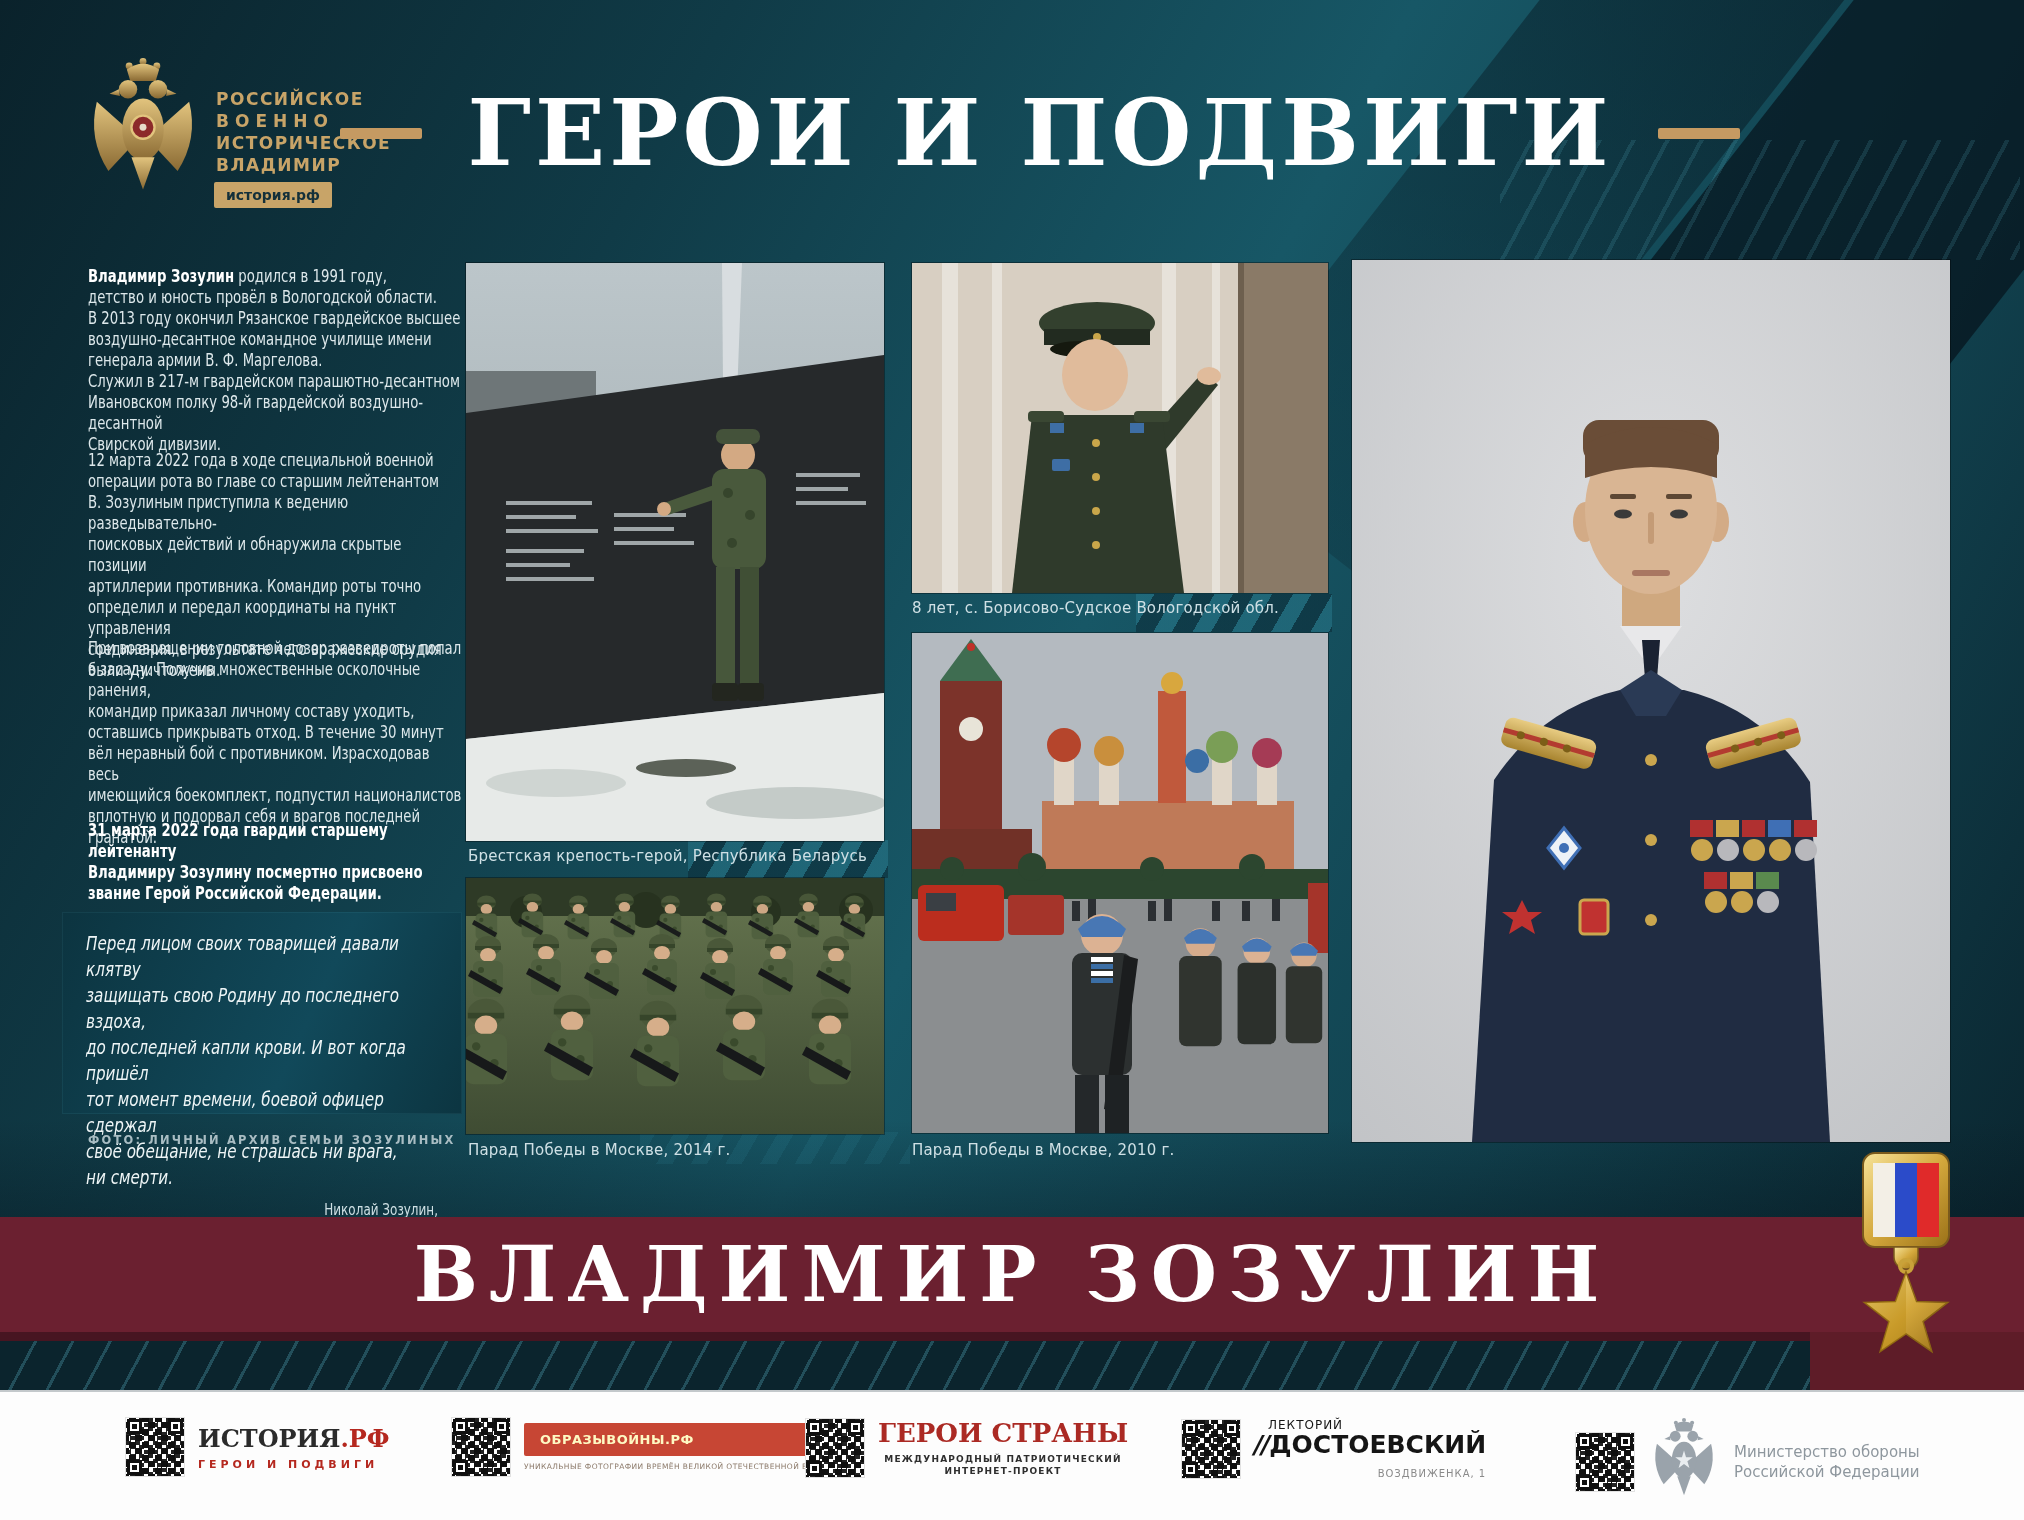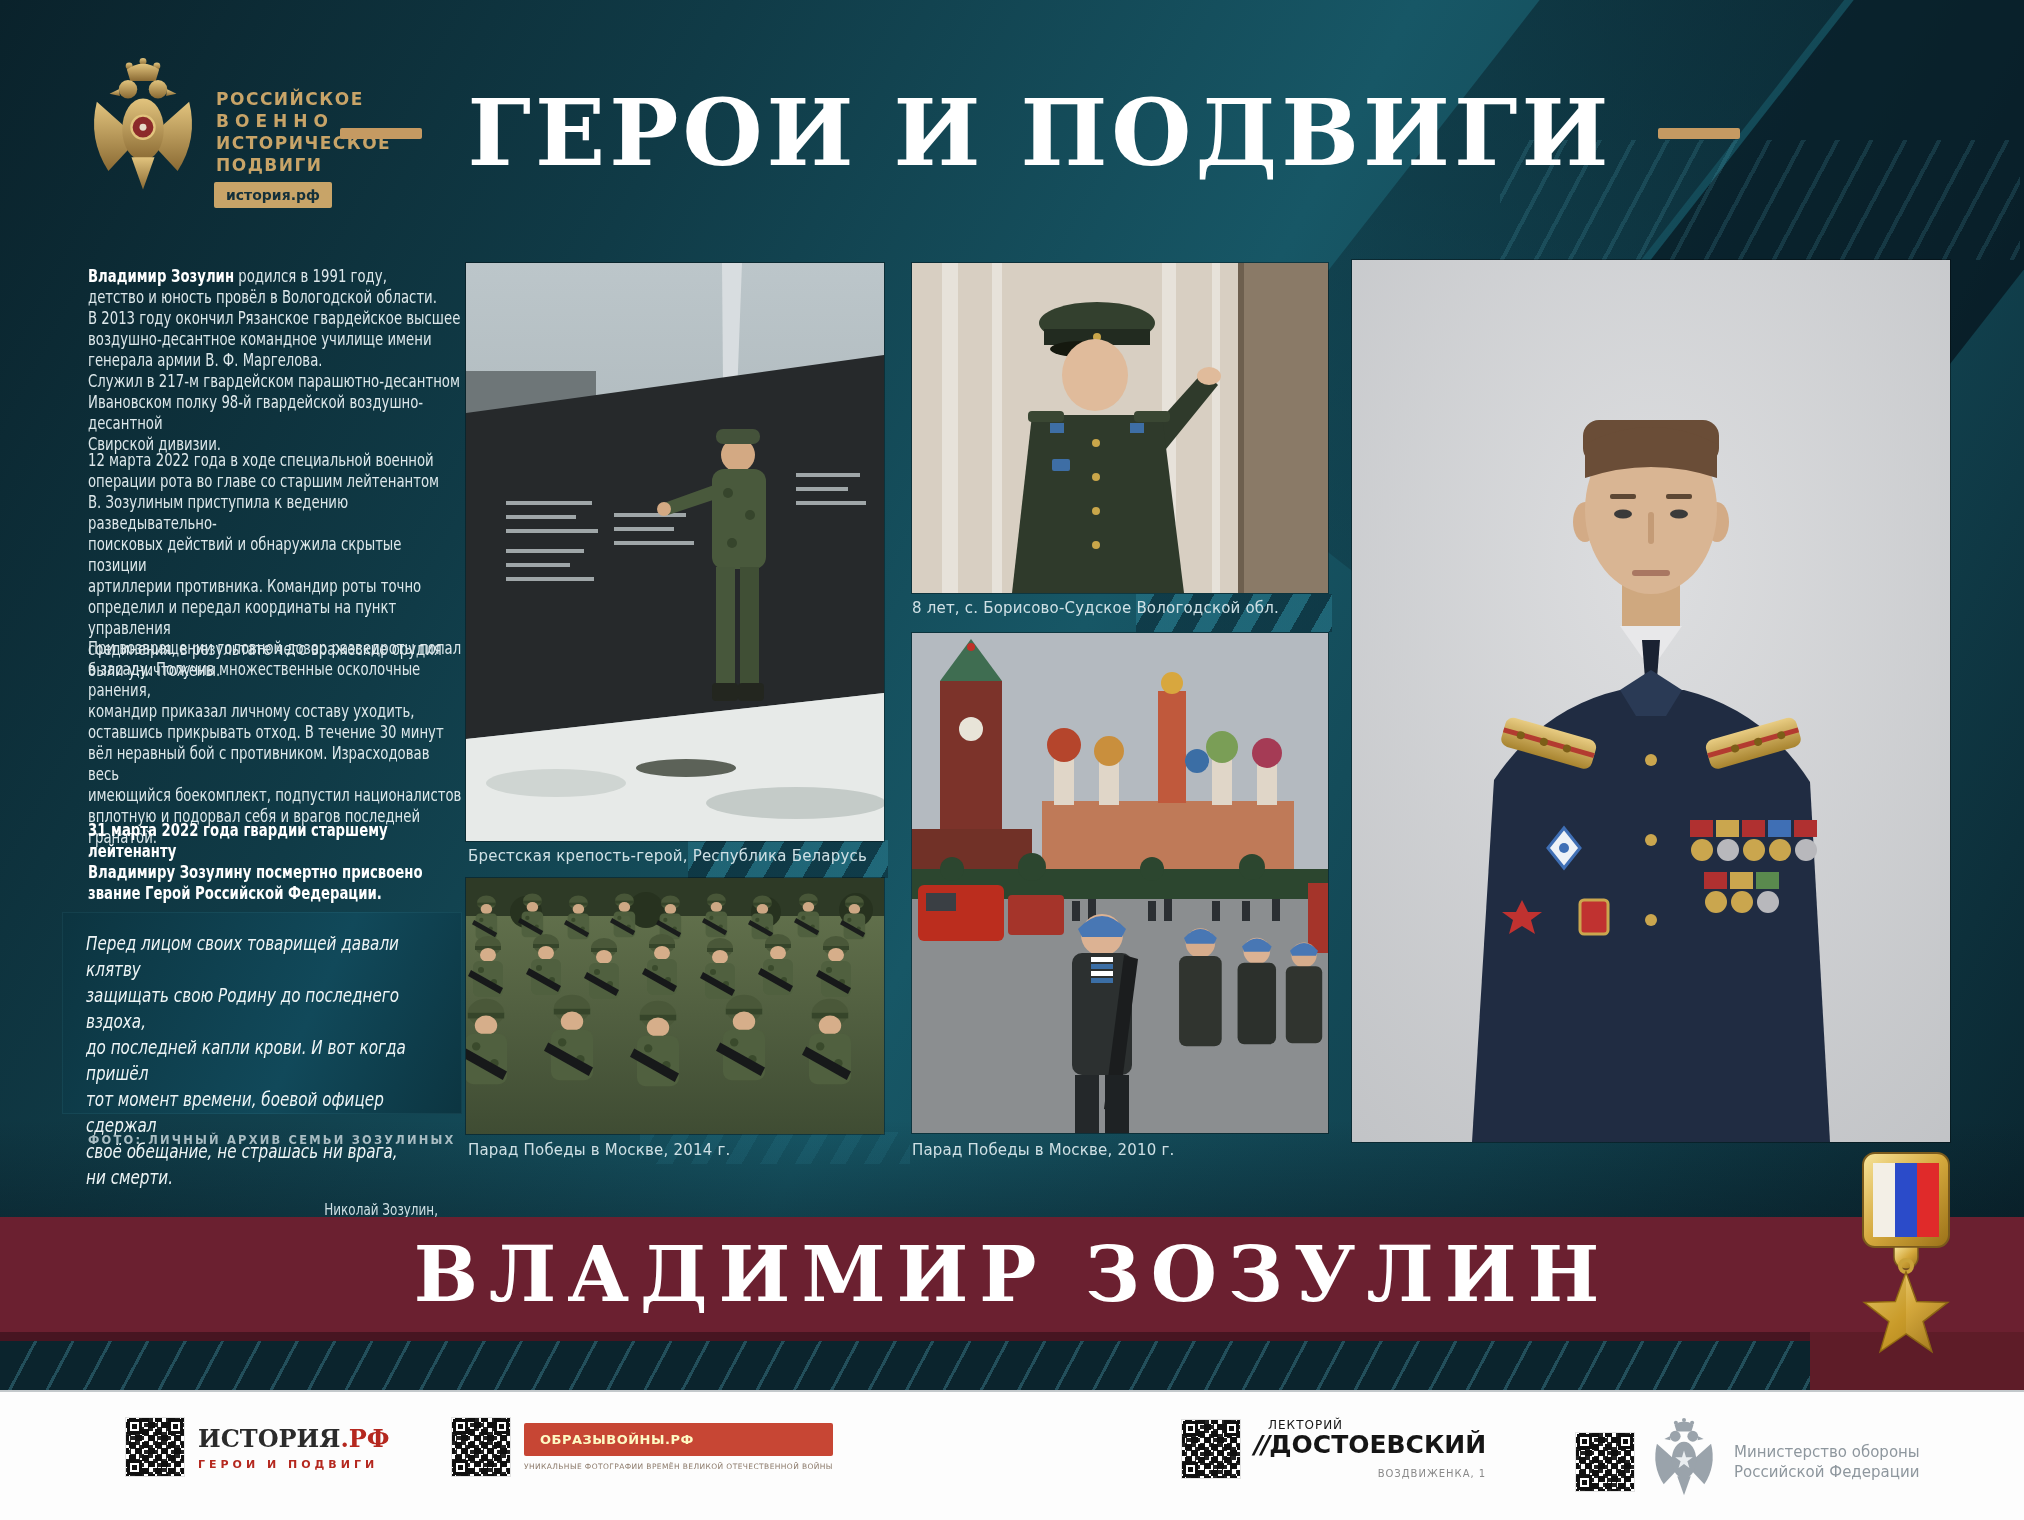--- a/index.html
+++ b/index.html
@@ -123,21 +123,21 @@
       <polygon points="40,86 60,86 50,114"></polygon>
     </g>
     <circle cx="50" cy="60" r="10" fill="#8c2a2a" stroke="#e2c47e" stroke-width="2"></circle>
     <circle cx="50" cy="60" r="3" fill="#e7dcc8"></circle>
   </svg>
 
   <div class="abs org">
     <div>РОССИЙСКОЕ</div>
     <div class="sp">ВОЕННО</div>
     <div>ИСТОРИЧЕСКОЕ</div>
-    <div>ПОДВИГИ</div>
+    <div>ВЛАДИМИР</div>
   </div>
   <div class="abs badge">история.рф</div>
 
   <div class="abs title-row">
     <div class="dash"></div>
     <div class="title">ГЕРОИ И ПОДВИГИ</div>
     <div class="dash"></div>
   </div>
 
   <div class="abs p1 cnd para"><b>Владимир Зозулин</b><span> родился в 1991 году,
@@ -504,20 +504,32 @@
         <span class="fp fp1"></span>
         <span class="fp fp2"></span>
         <span class="fp fp3"></span>
       </span>
     <div>
       <div class="obr-box">ОБРАЗЫВОЙНЫ.РФ</div>
       <div class="obr-sub">УНИКАЛЬНЫЕ ФОТОГРАФИИ ВРЕМЁН ВЕЛИКОЙ ОТЕЧЕСТВЕННОЙ ВОЙНЫ</div>
     </div>
   </div>
 
+  <div class="lg g3">
+    <span class="qr">
+        <span class="fp fp1"></span>
+        <span class="fp fp2"></span>
+        <span class="fp fp3"></span>
+      </span>
+    <div style="text-align:center;">
+      <div class="gs-title">ГЕРОИ СТРАНЫ</div>
+      <div class="gs-sub ml">МЕЖДУНАРОДНЫЙ ПАТРИОТИЧЕСКИЙ
+ИНТЕРНЕТ-ПРОЕКТ</div>
+    </div>
+  </div>
 
   <div class="lg g4">
     <span class="qr">
         <span class="fp fp1"></span>
         <span class="fp fp2"></span>
         <span class="fp fp3"></span>
       </span>
     <div>
       <div class="dost-top">ЛЕКТОРИЙ</div>
       <div class="dost-big"><span class="slash">//</span><span>ДОСТОЕВСКИЙ</span></div>

